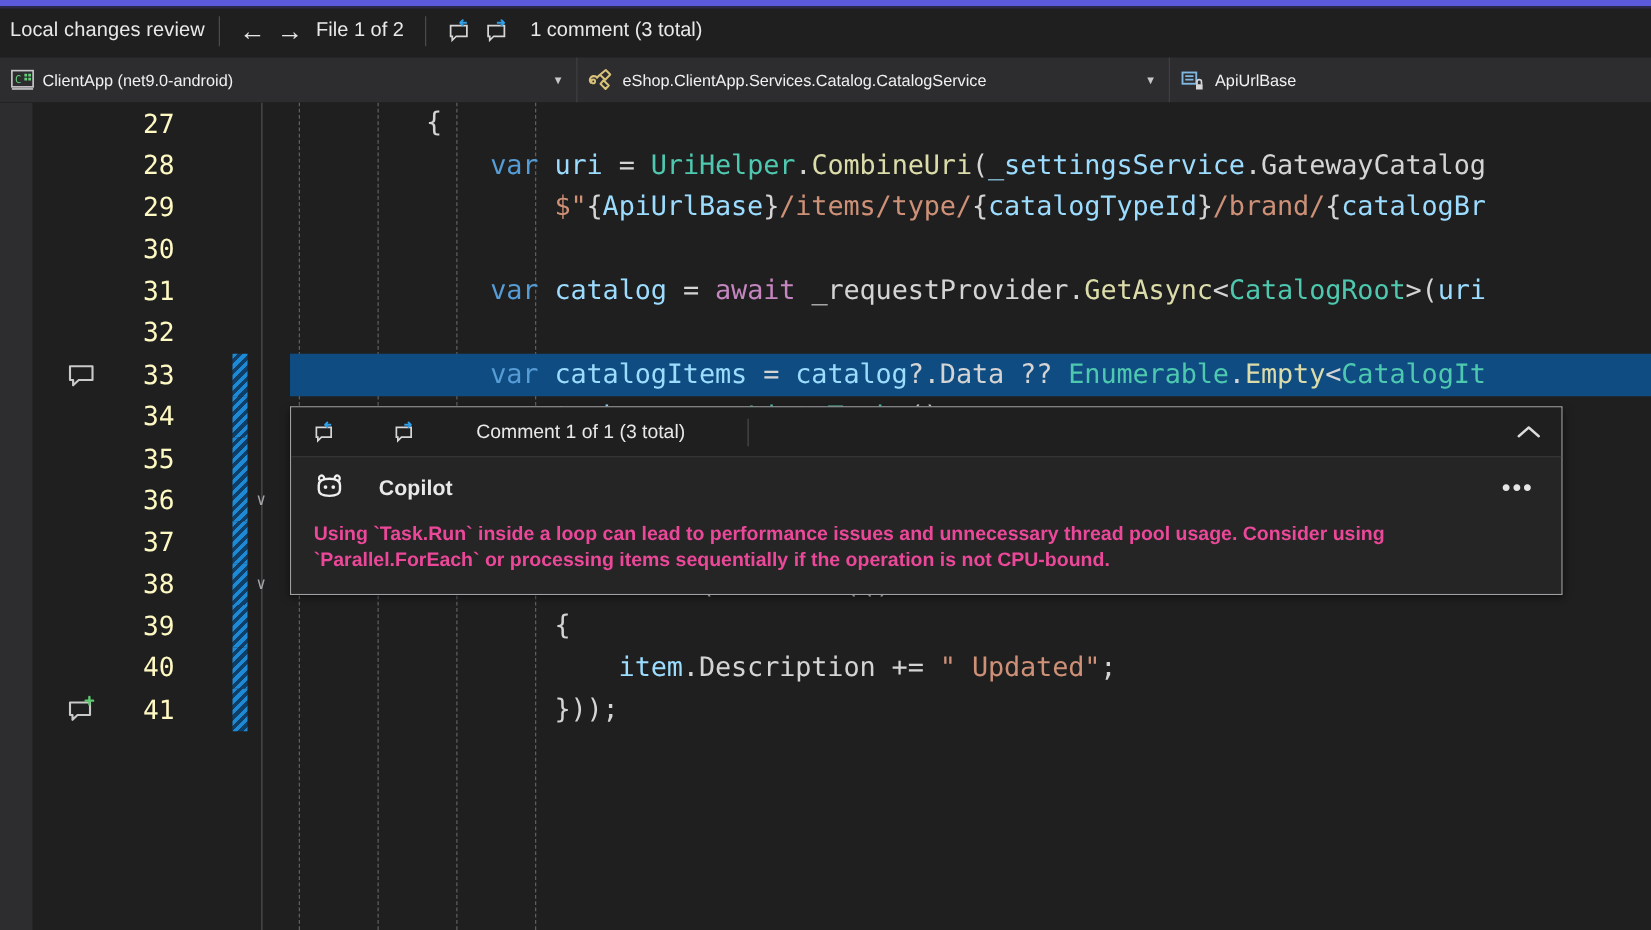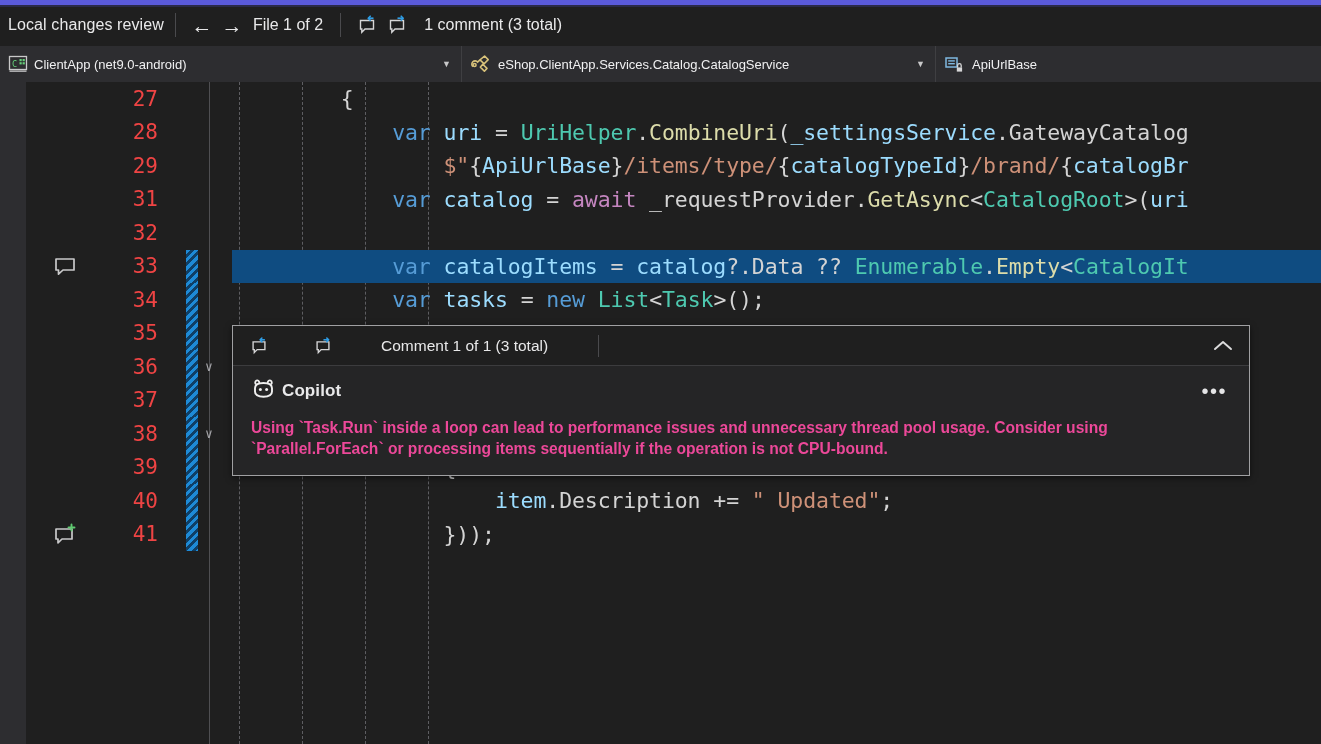--- a/index.html
+++ b/index.html
@@ -139,22 +139,22 @@
   .gutter-icon {
     position: absolute;
     left: 52px;
     width: 26px; height: 26px;
     display: flex; align-items: center; justify-content: center;
   }
   .lineno {
     position: absolute;
     left: 96px;
     width: 62px;
-    text-align: right;
-    color: #ef4444;
+    text-align: center;
+    color: #fef9c3;
     font-family: "DejaVu Sans Mono", monospace;
     font-size: 21px;
     letter-spacing: 0px;
   }
   .fold {
     position: absolute;
     left: 198px;
     width: 22px;
     text-align: center;
     color: #a4a4a8;
@@ -252,21 +252,21 @@
     padding: 12px 16px 16px 18px;
   }
   .author-row {
     display: flex; align-items: center;
     height: 26px;
   }
   .author-name {
     color: #e9e9ea;
     font-size: 17px;
     font-weight: bold;
-    margin-left: 6px;
+    margin-left: 27px;
     letter-spacing: .1px;
   }
   .more-btn {
     margin-left: auto;
     color: #e5e5e6;
     font-size: 20px;
     letter-spacing: 1.5px;
     line-height: 1;
     padding: 0 6px;
   }
@@ -379,20 +379,24 @@
           <div class="lineno">27</div>
           <div class="code-text"><span class="pun">        </span><span class="pun">{</span></div>
         </div>
         <div class="row">
           <div class="lineno">28</div>
           <div class="code-text"><span class="pun">            </span><span class="kw">var</span><span class="pun"> </span><span class="var">uri</span><span class="pun"> = </span><span class="typ">UriHelper</span><span class="pun">.</span><span class="mth">CombineUri</span><span class="pun">(</span><span class="var">_settingsService</span><span class="pun">.</span><span class="pun">GatewayCatalog</span></div>
         </div>
         <div class="row">
           <div class="lineno">29</div>
           <div class="code-text"><span class="pun">                </span><span class="str">$"</span><span class="pun">{</span><span class="var">ApiUrlBase</span><span class="pun">}</span><span class="str">/items/type/</span><span class="pun">{</span><span class="var">catalogTypeId</span><span class="pun">}</span><span class="str">/brand/</span><span class="pun">{</span><span class="var">catalogBr</span></div>
+        </div>
+        <div class="row">
+          <div class="lineno">30</div>
+          <div class="code-text"></div>
         </div>
         <div class="row">
           <div class="lineno">31</div>
           <div class="code-text"><span class="pun">            </span><span class="kw">var</span><span class="pun"> </span><span class="var">catalog</span><span class="pun"> = </span><span class="kwc">await</span><span class="pun"> </span><span class="pun">_requestProvider</span><span class="pun">.</span><span class="mth">GetAsync</span><span class="pun">&lt;</span><span class="typ">CatalogRoot</span><span class="pun">&gt;(</span><span class="var">uri</span></div>
         </div>
         <div class="row">
           <div class="lineno">32</div>
           <div class="code-text"></div>
         </div>
         <div class="row selected">

